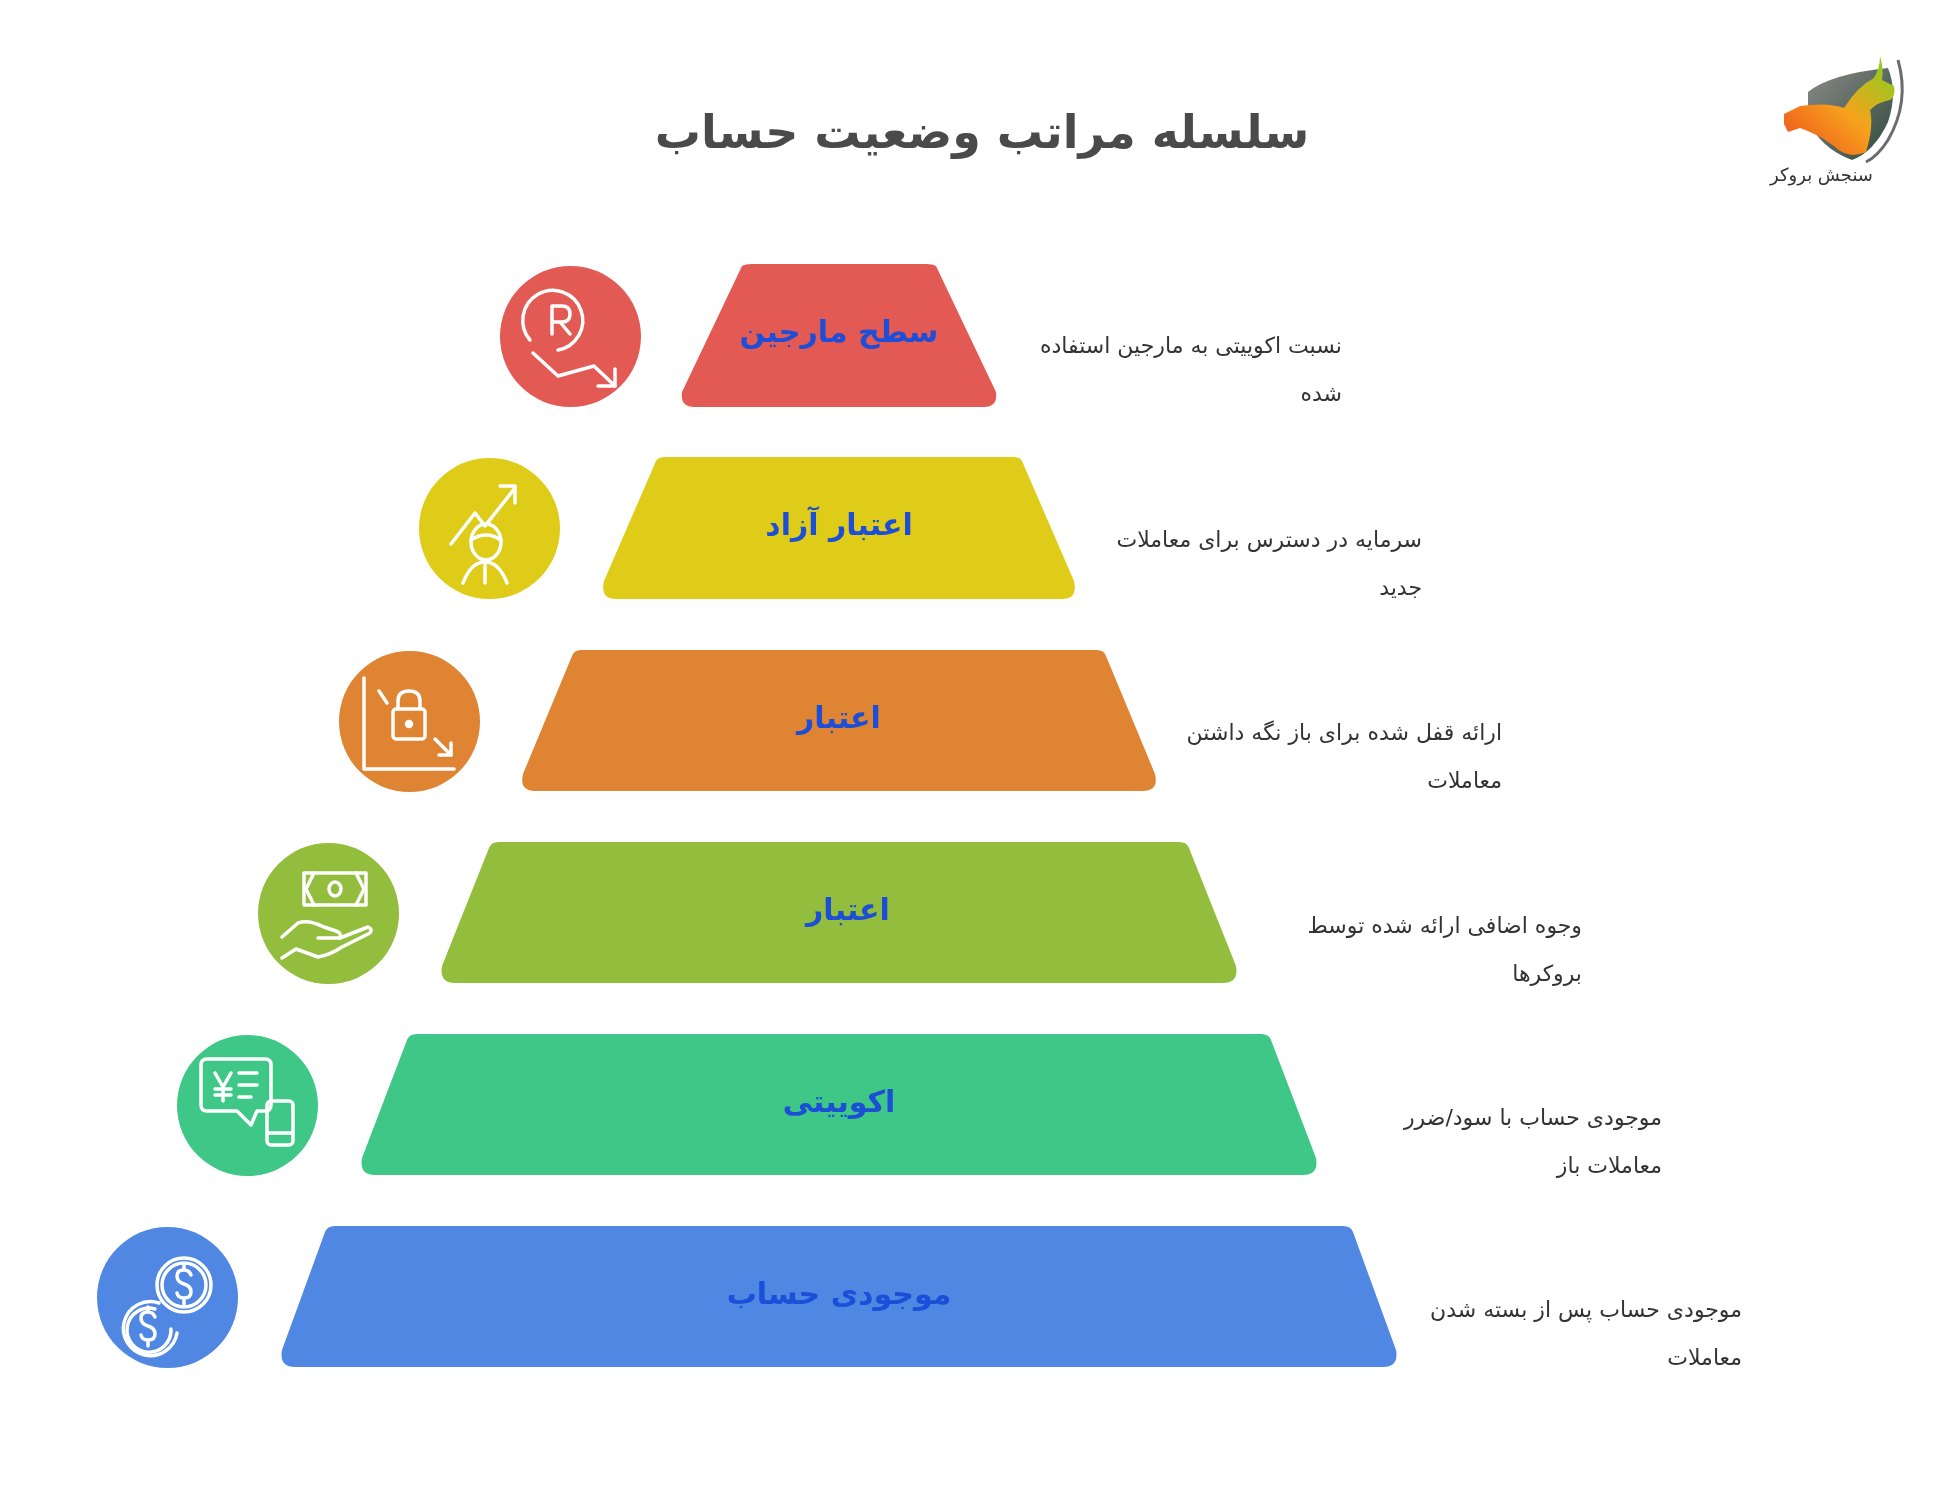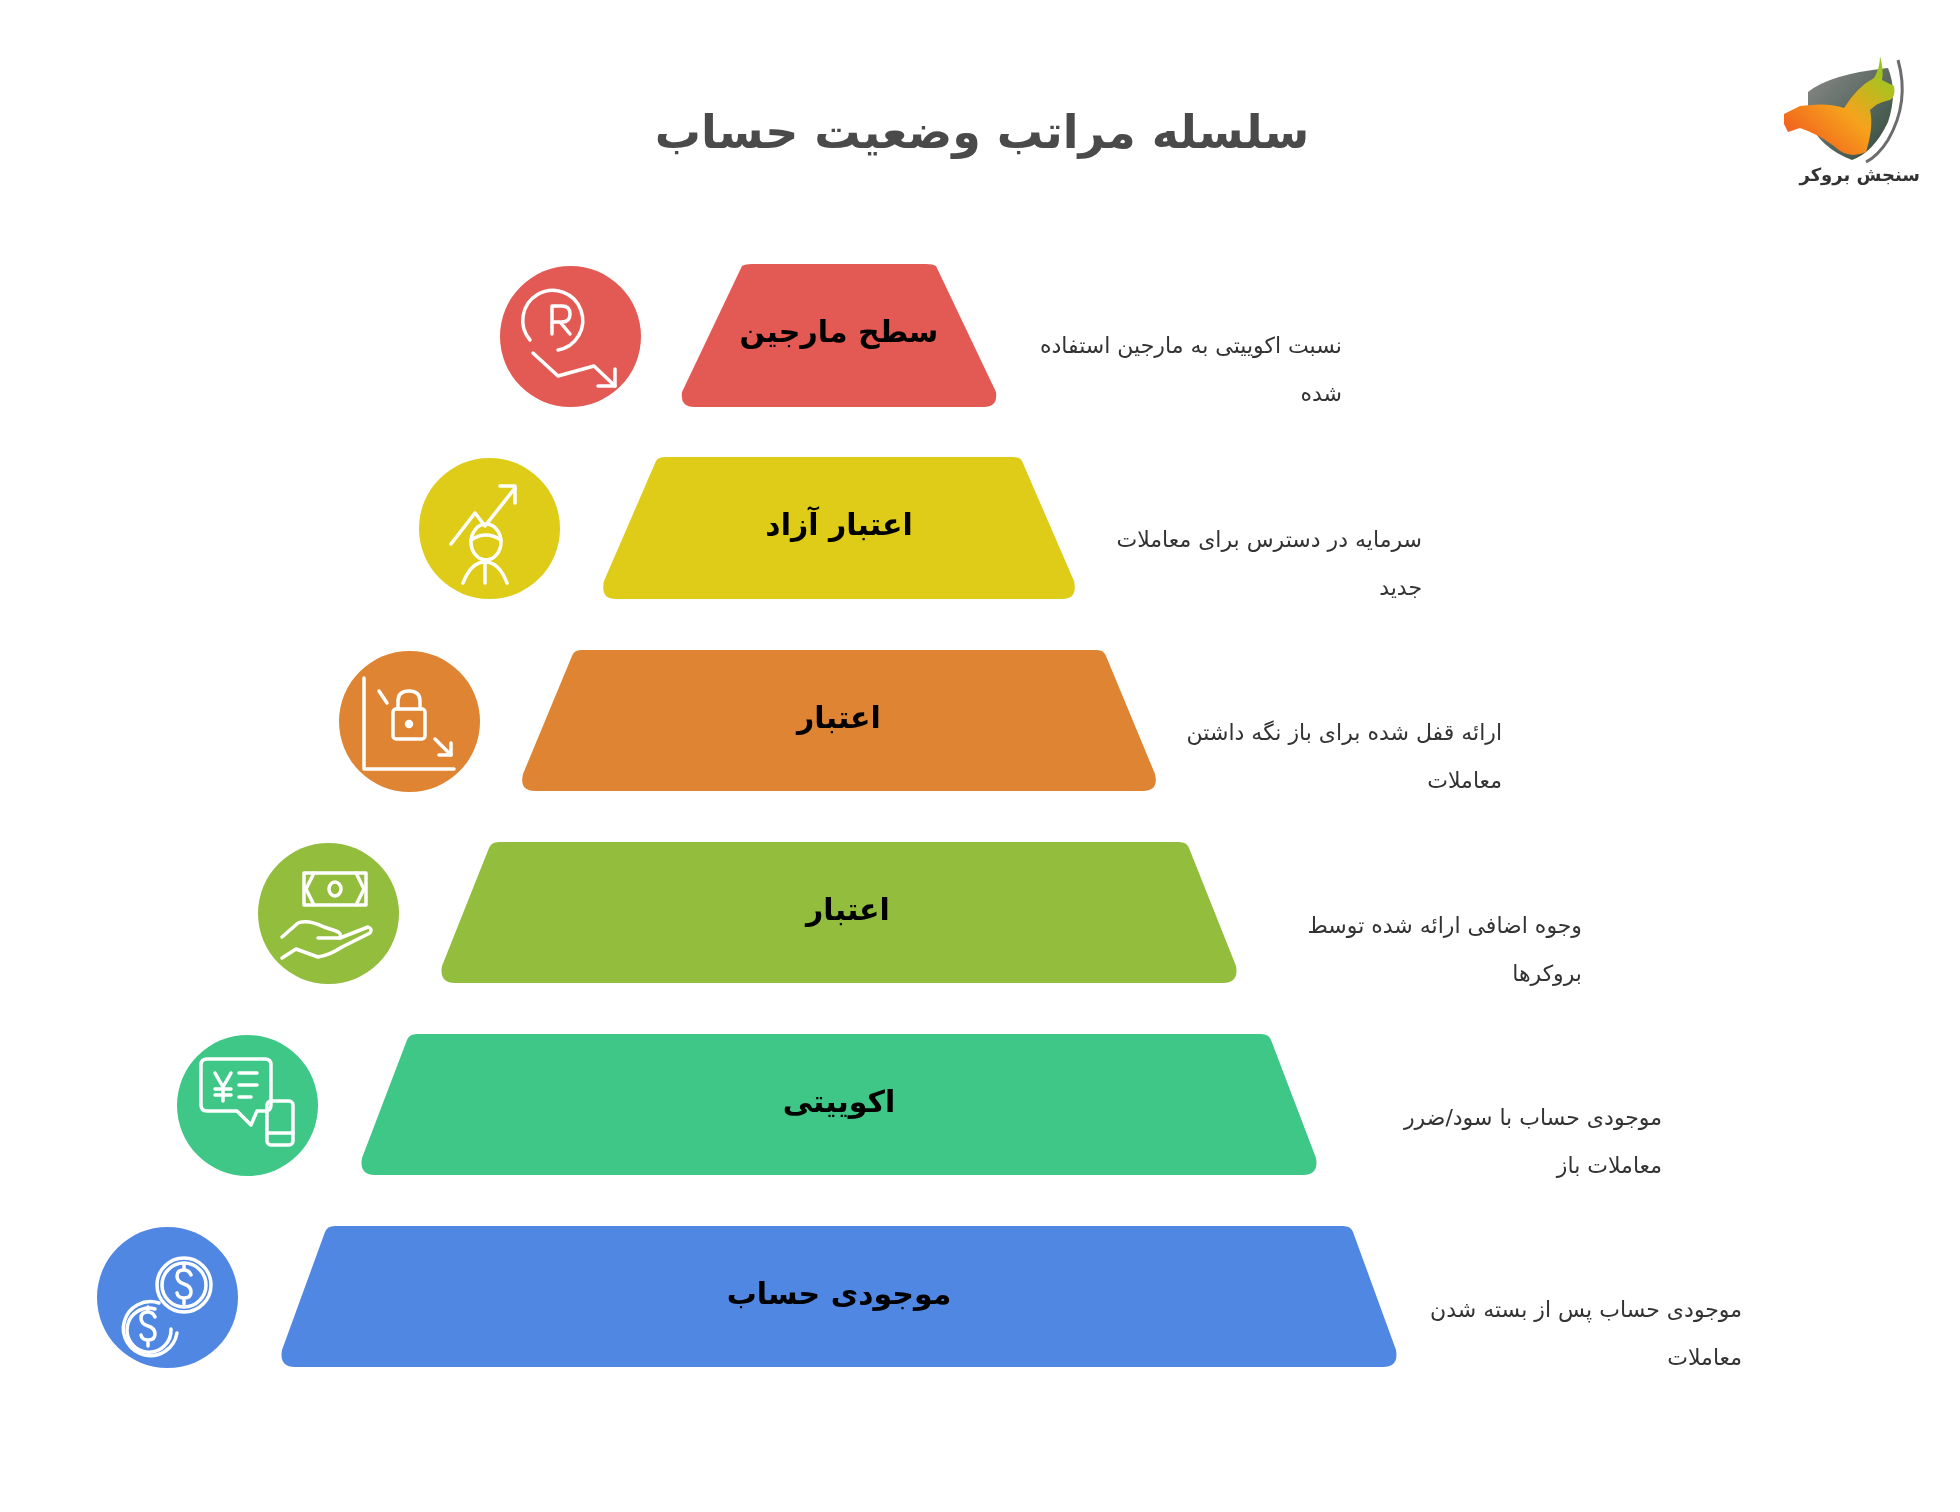--- a/index.html
+++ b/index.html
@@ -31,39 +31,39 @@
       left: 1770px;
       top: 52px;
       width: 150px;
       height: 150px;
     }
     .logo-text {
       position: absolute;
       left: 0;
       top: 112px;
       width: 150px;
-      text-align: right;
+      text-align: left;
       font-size: 18px;
-      font-weight: bold;
+      font-weight: normal;
       color: #333333;
       direction: rtl;
       letter-spacing: 1px;
     }
     .tier {
       position: absolute;
       left: 0;
       top: 0;
     }
     .trap {
       position: absolute;
     }
     .tier-label {
       position: absolute;
       text-align: center;
-      color: #000000;
+      color: #1d4ed8;
       font-size: 30px;
       font-weight: bold;
       direction: rtl;
       white-space: nowrap;
     }
     .icon-circle {
       position: absolute;
       width: 141px;
       height: 141px;
       border-radius: 50%;

